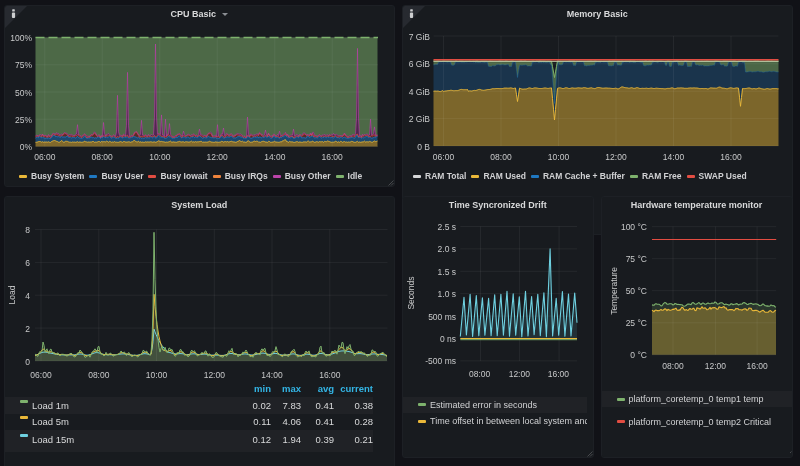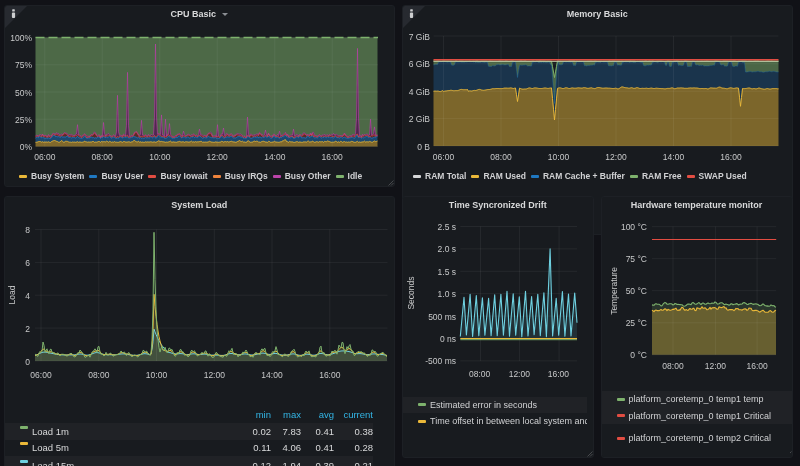--- a/index.html
+++ b/index.html
@@ -17,21 +17,21 @@
 .hleg { position:absolute; left:14px; top:165px; display:flex; gap:5px; font-size:8.5px;
         color:#d0d1d3; font-weight:700; align-items:center; white-space:nowrap; }
 .hleg .item { display:flex; align-items:center; gap:4px; }
 .dash { display:inline-block; width:8px; height:3px; border-radius:1px; flex:none; }
 .vleg { position:absolute; font-size:9px; color:#d0d1d3; }
 .vrow { height:16.5px; display:flex; align-items:center; padding-left:15px; gap:4px;
         white-space:nowrap; overflow:hidden; }
 .vrow.alt { background:#202226; }
 svg.chart { position:absolute; top:0; left:0; font-family:"Liberation Sans", sans-serif; }
 .tbl { position:absolute; font-size:9.5px; color:#d8d9da; }
-.tbl .hd { color:#33b5e5; font-weight:400;margin-top:26px; }
+.tbl .hd { color:#33b5e5; font-weight:700; }
 .trow { display:flex; align-items:center; height:16.5px; }
 .c-name { flex:1; display:flex; align-items:flex-start; gap:4px; padding-left:15px; }
 .c-v { width:30px; text-align:right; flex:none; }
 </style></head><body>
 
 <div class="panel" style="left:4px;top:5px;width:390.5px;height:182px;">
   <div class="icorner"></div>
     <svg class="iletter" width="5" height="9">
       <rect x="1.2" y="0.2" width="2.6" height="2.4" rx="0.6" fill="#cdced0"></rect>
       <rect x="0.9" y="3.4" width="3.2" height="5.6" rx="1" fill="#cdced0"></rect>
@@ -262,20 +262,19 @@
       <text x="45.0" y="97.2" font-size="8.5" fill="#c8c9ca" text-anchor="end">50 °C</text>
       <text x="45.0" y="65.2" font-size="8.5" fill="#c8c9ca" text-anchor="end">75 °C</text>
       <text x="45.0" y="33.2" font-size="8.5" fill="#c8c9ca" text-anchor="end">100 °C</text>
       <text x="71.0" y="171.5" font-size="8.5" fill="#c8c9ca" text-anchor="middle">08:00</text>
       <text x="113.4" y="171.5" font-size="8.5" fill="#c8c9ca" text-anchor="middle">12:00</text>
       <text x="155.1" y="171.5" font-size="8.5" fill="#c8c9ca" text-anchor="middle">16:00</text>
       <text x="15" y="94" font-size="8.5" fill="#c8c9ca" text-anchor="middle" transform="rotate(-90 15 94)">Temperature</text>
     </svg>
   <div class="vleg" style="left:0;top:193.9px;width:190px;">
     <div class="vrow alt"><span class="dash" style="background:#7EB26D"></span>platform_coretemp_0 temp1 temp</div>
-    <div class="vrow alt"><span class="dash" style="background:#E24D42"></span>platform_coretemp_0 temp1 Critical</div>
     <div class="vrow" style="margin-top:6px;"><span class="dash" style="background:#E24D42"></span>platform_coretemp_0 temp2 Critical</div>
   </div>
   <div style="position:absolute;left:0;bottom:0;height:4px;width:100%;background:#181b1f;z-index:5;"></div>
   <svg class="rsz" width="7" height="7">
       <path d="M6.5 1.5 L1.5 6.5 M6.5 4 L4 6.5" stroke="#47494d" stroke-width="1" fill="none"></path>
     </svg>
 </div>
 
 </body></html>

